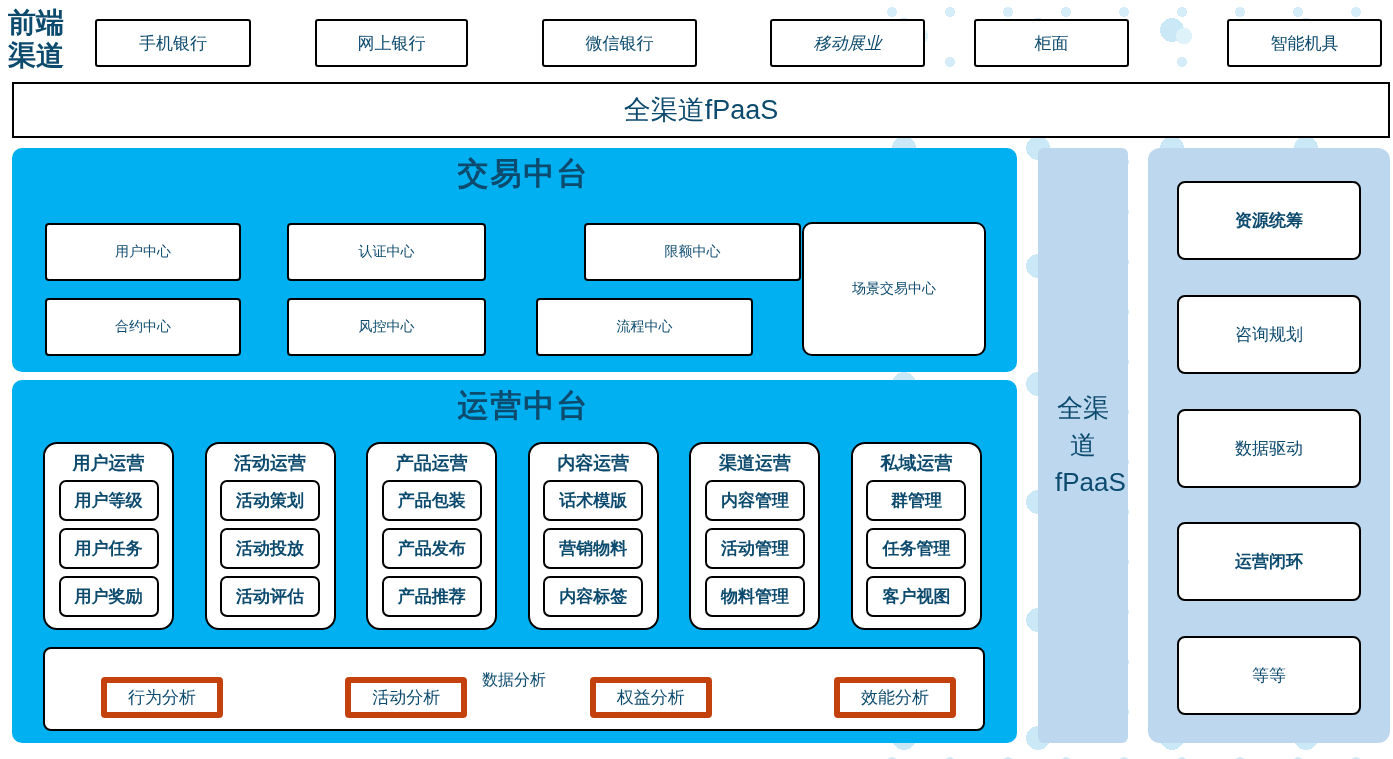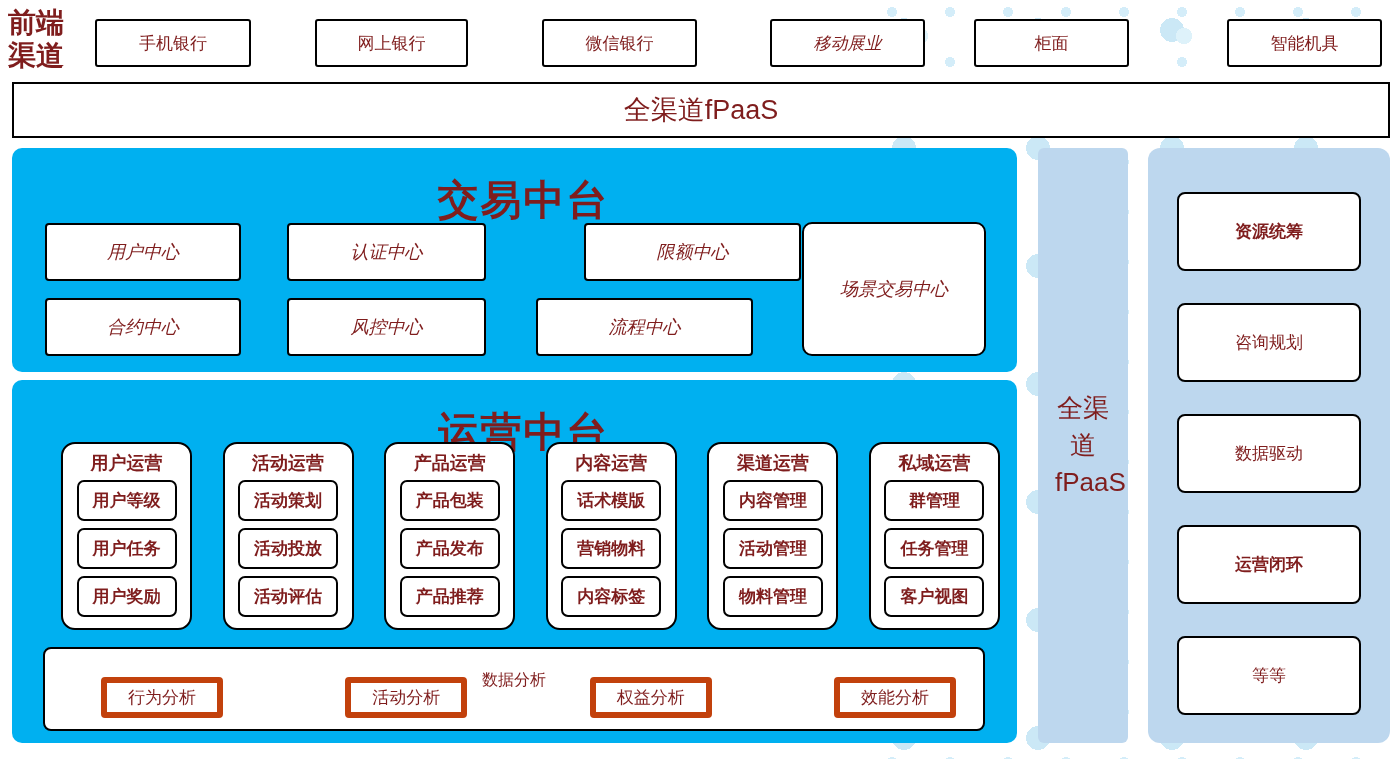--- a/index.html
+++ b/index.html
@@ -1,19 +1,19 @@
 <!DOCTYPE html>
 <html style="--blue: #00B0F0; --lightblue: #BDD7EE;"><head>
 <meta charset="utf-8">
 <style>
   * { margin:0; padding:0; box-sizing:border-box; }
   html,body { background:#ffffff; }
   #canvas {
     position:relative; width:1393px; height:759px; background:#fff;
-    font-family:"Liberation Sans","DejaVu Sans",sans-serif; color:#7f1d1d; overflow:hidden;
+    font-family:"Liberation Sans","DejaVu Sans",sans-serif; color:#0c4a6e; overflow:hidden;
   }
   :root { --blue:#00B0F0; --lightblue:#BDD7EE; }
 
   
   .dots {
     position:absolute; top:0; left:878px; width:515px; height:759px; z-index:0;
     background-image:
       radial-gradient(circle 5px  at 14px 12px, #d4edf9 99%, transparent 100%),
       radial-gradient(circle 8px  at 42px 36px, #def2fa 99%, transparent 100%),
       radial-gradient(circle 12px at 26px 30px, #cbe8f6 99%, transparent 100%);
@@ -39,36 +39,36 @@
   .chan4 { left:770px;  width:155px;font-style:italic; }
   .chan5 { left:974px;  width:155px;font-family:Liberation Mono, monospace; }
   .chan6 { left:1227px; width:155px; }
 
   .fpaas { left:12px; top:82px; width:1378px; height:56px; font-size:27px; font-weight:500; }
 
   .panel { background:var(--blue); border-radius:10px; }
   .trade { left:12px; top:148px; width:1005px; height:224px; }
   .ops   { left:12px; top:380px; width:1005px; height:363px; }
   .panel-title {
-    text-align:center; padding-top:25px; font-size:41px; font-weight:700; letter-spacing:2px;
+    text-align:center; padding-top:5px; font-size:31px; font-weight:700; letter-spacing:2px;
     font-family:"DejaVu Serif","Liberation Serif",serif;
     margin-left:18px;
   }
 
-  .center-box { position:absolute; border-radius:4px; font-size:18px; font-weight:500;font-style:italic; }
+  .center-box { position:absolute; border-radius:4px; font-size:14px; font-weight:500; }
   .t1 { left:33px;  top:75px;  width:196px; height:58px; }
   .t2 { left:275px; top:75px;  width:199px; height:58px; }
   .t3 { left:524px; top:75px;  width:217px; height:58px;margin-left:48px; }
   .t4 { left:33px;  top:150px; width:196px; height:58px; }
   .t5 { left:275px; top:150px; width:199px; height:58px; }
   .t6 { left:524px; top:150px; width:217px; height:58px; }
   .scene { left:790px; top:74px; width:184px; height:134px; border-radius:10px; }
 
   .groups {
-    position:absolute; left:49px; top:62px; width:939px; height:188px;
+    position:absolute; left:31px; top:62px; width:939px; height:188px;
     display:flex; justify-content:space-between;
   }
   .group {
     width:131px; height:188px; border:2px solid #000; border-radius:14px;
     background:#fff; padding-top:5px;
   }
   .group-title { text-align:center; font-size:18px; font-weight:600; height:31px; line-height:28px; }
   .gitem {
     width:100px; height:41px; margin:0 auto 7px; border:2px solid #000; border-radius:7px;
     background:#fff; display:flex; align-items:center; justify-content:center;
@@ -88,21 +88,21 @@
 
   .strip {
     left:1038px; top:148px; width:90px; height:595px; background:var(--lightblue);
     border-radius:6px; display:flex; align-items:center; justify-content:center;
   }
   .strip-text { width:56px; font-size:26px; font-weight:500; line-height:37px; text-align:center; }
 
   .rpanel {
     left:1148px; top:148px; width:242px; height:595px; background:var(--lightblue);
     border-radius:12px; display:flex; flex-direction:column;
-    justify-content:space-between; padding:44px 0 28px;
+    justify-content:space-between; padding:33px 0 28px;
   }
   .rbox {
     width:184px; height:79px; margin:0 auto; border:2px solid #000; border-radius:8px;
     background:#fff; display:flex; align-items:center; justify-content:center;
     font-size:17px; font-weight:500;
   }
   .rbox.bold { font-weight:700; }
 </style>
 </head>
 <body>

